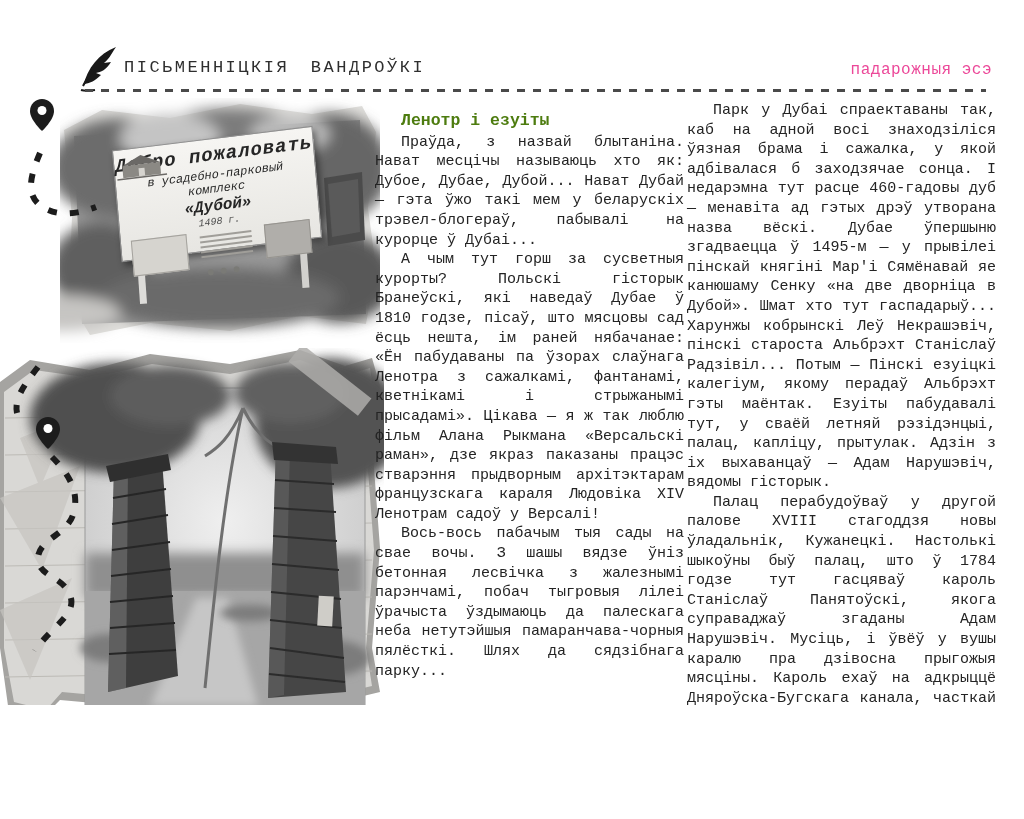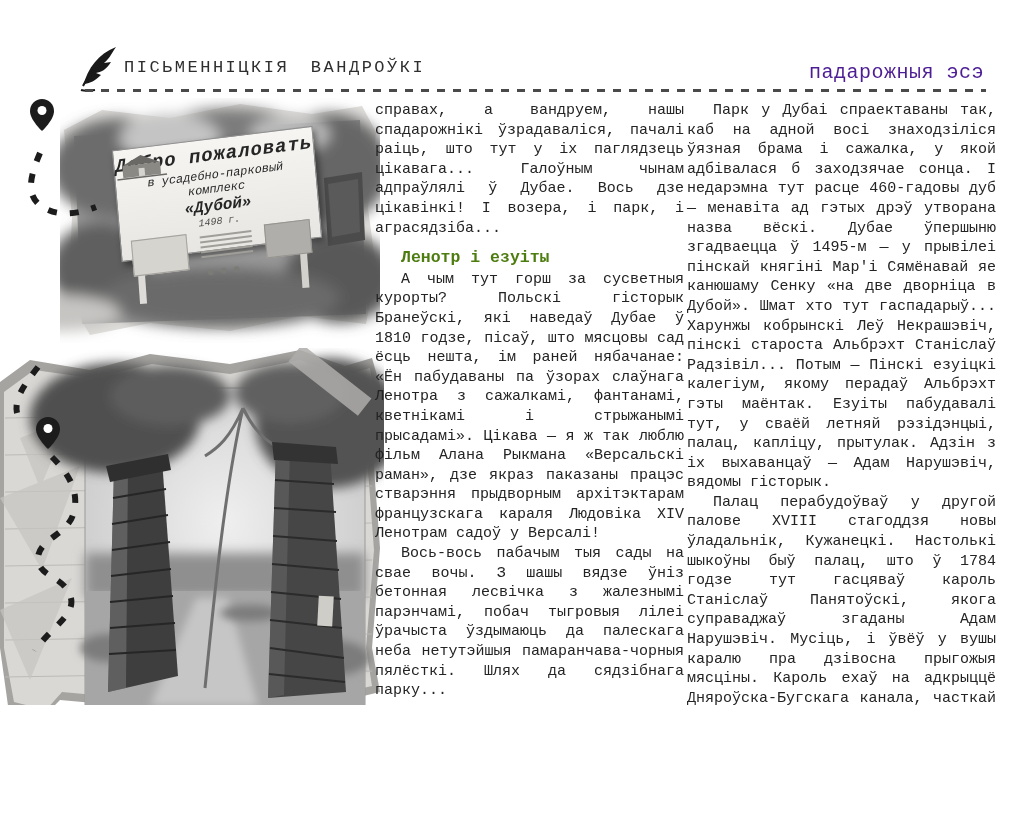--- a/index.html
+++ b/index.html
@@ -2,21 +2,21 @@
 <html><head>
 <meta charset="utf-8">
 <style>
   html,body{margin:0;padding:0;background:#ffffff;}
   .page{position:relative;width:1024px;height:705px;background:#ffffff;overflow:hidden;
         font-family:Liberation Mono, monospace;color:#242424;}
 
   
   .header-title{position:absolute;left:124px;top:58px;font-size:17px;letter-spacing:2.5px;
                 word-spacing:9px;color:#2e2e2e;}
-  .header-sub{position:absolute;right:40px;top:61px;font-size:20px;letter-spacing:.5px;color:#4c1d95;}
+  .header-sub{position:absolute;right:32px;top:61px;font-size:16px;letter-spacing:.5px;color:#ec4899;}
   .feather{position:absolute;left:80px;top:46px;}
   .dashed-rule{position:absolute;left:85px;right:38px;top:89px;height:3px;
                background:repeating-linear-gradient(90deg,#4a4a4a 0 8px,transparent 8px 16px);}
 
   
   .col{position:absolute;top:101px;width:309px;font-size:15px;line-height:19.6px;
        text-align:justify;color:#242424;}
   .col-mid{left:375px;}
   .col-right{left:687px;}
   .col p{margin:0;text-indent:26px;}
@@ -228,22 +228,22 @@
       <path fill="#1c1c1c" d="M12,0 C5.4,0 0,5.4 0,12 c0,9 12,20 12,20 s12,-11 12,-20 C24,5.4 18.6,0 12,0 z"></path>
       <circle cx="12" cy="11.5" r="4.5" fill="#ffffff"></circle>
     </g>
     <g transform="translate(36,322)">
       <path fill="#1c1c1c" d="M12,0 C5.4,0 0,5.4 0,12 c0,9 12,20 12,20 s12,-11 12,-20 C24,5.4 18.6,0 12,0 z"></path>
       <circle cx="12" cy="11.5" r="4.5" fill="#ffffff"></circle>
     </g>
   </svg>
 
   <div class="col col-mid">
-    <p class="no-indent">справах, а вандруем, нашы спадарожнікі ўзрадаваліся, пачалі раіць, што тут у іх паглядзець цікавага... Галоўным чынам адпраўлялі ў Дубае. Вось дзе цікавінкі! І возера, і парк, і аграсядзіба...</p>
     <h2>Ленотр і езуіты</h2>
+    <p>Праўда, з назвай блытаніна. Нават месцічы называюць хто як: Дубое, Дубае, Дубой... Нават Дубай — гэта ўжо такі мем у беларускіх трэвел-блогераў, пабывалі на курорце ў Дубаі...</p>
     <p>А чым тут горш за сусветныя курорты? Польскі гісторык Бранеўскі, які наведаў Дубае ў 1810 годзе, пісаў, што мясцовы сад ёсць нешта, ім раней нябачанае: «Ён пабудаваны па ўзорах слаўнага Ленотра з сажалкамі, фантанамі, кветнікамі і стрыжанымі прысадамі». Цікава — я ж так люблю фільм Алана Рыкмана «Версальскі раман», дзе якраз паказаны працэс стварэння прыдворным архітэктарам французскага караля Людовіка XIV Ленотрам садоў у Версалі!</p>
     <p>Вось-вось пабачым тыя сады на свае вочы. З шашы вядзе ўніз бетонная лесвічка з жалезнымі парэнчамі, побач тыгровыя лілеі ўрачыста ўздымаюць да палескага неба нетутэйшыя памаранчава-чорныя пялёсткі. Шлях да сядзібнага парку...</p>
   </div>
 
   <div class="col col-right">
     <p>Парк у Дубаі спраектаваны так, каб на адной восі знаходзіліся ўязная брама і сажалка, у якой адбівалася б заходзячае сонца. І недарэмна тут расце 460-гадовы дуб — менавіта ад гэтых дрэў утворана назва вёскі. Дубае ўпершыню згадваецца ў 1495-м — у прывілеі пінскай княгіні Мар'і Сямёнавай яе канюшаму Сенку «на две дворніца в Дубой». Шмат хто тут гаспадарыў... Харунжы кобрынскі Леў Некрашэвіч, пінскі староста Альбрэхт Станіслаў Радзівіл... Потым — Пінскі езуіцкі калегіум, якому перадаў Альбрэхт гэты маёнтак. Езуіты пабудавалі тут, у сваёй летняй рэзідэнцыі, палац, капліцу, прытулак. Адзін з іх выхаванцаў — Адам Нарушэвіч, вядомы гісторык.</p>
     <p>Палац перабудоўваў у другой палове XVIII стагоддзя новы ўладальнік, Кужанецкі. Настолькі шыкоўны быў палац, што ў 1784 годзе тут гасцяваў кароль Станіслаў Панятоўскі, якога суправаджаў згаданы Адам Нарушэвіч. Мусіць, і ўвёў у вушы каралю пра дзівосна прыгожыя мясціны. Кароль ехаў на адкрыццё Дняроўска-Бугскага канала, часткай якога ў гэтым месцы стала рака Піна. Менавіта ў Дубаі з'явіўся першы суднаходны шлюз.</p>
     <p>Потым Дубае пераходзіла да Комараў, потым — да прадпрымальніка Шлейкера, потым — да Марыі Выджгі... Марыя, дарэчы, падарыла сядзібны дом сельска-</p>
   </div>
 

